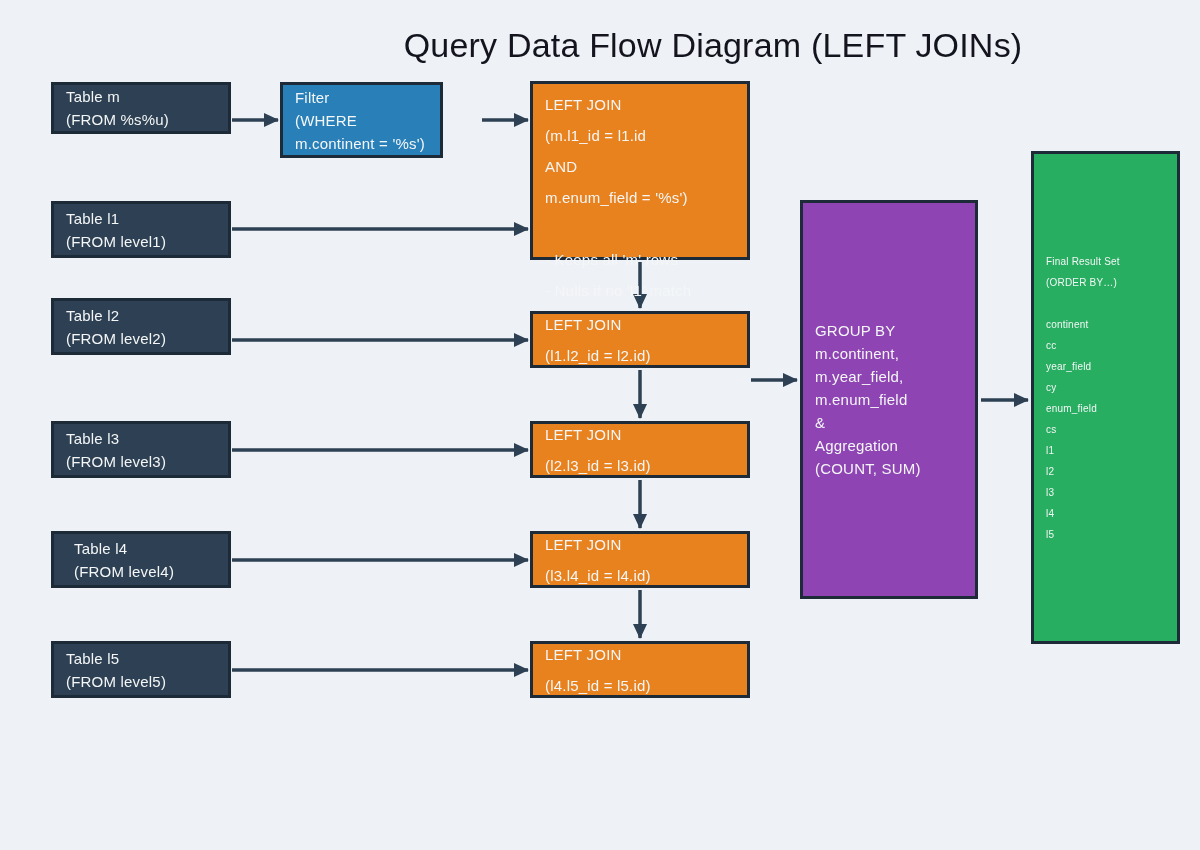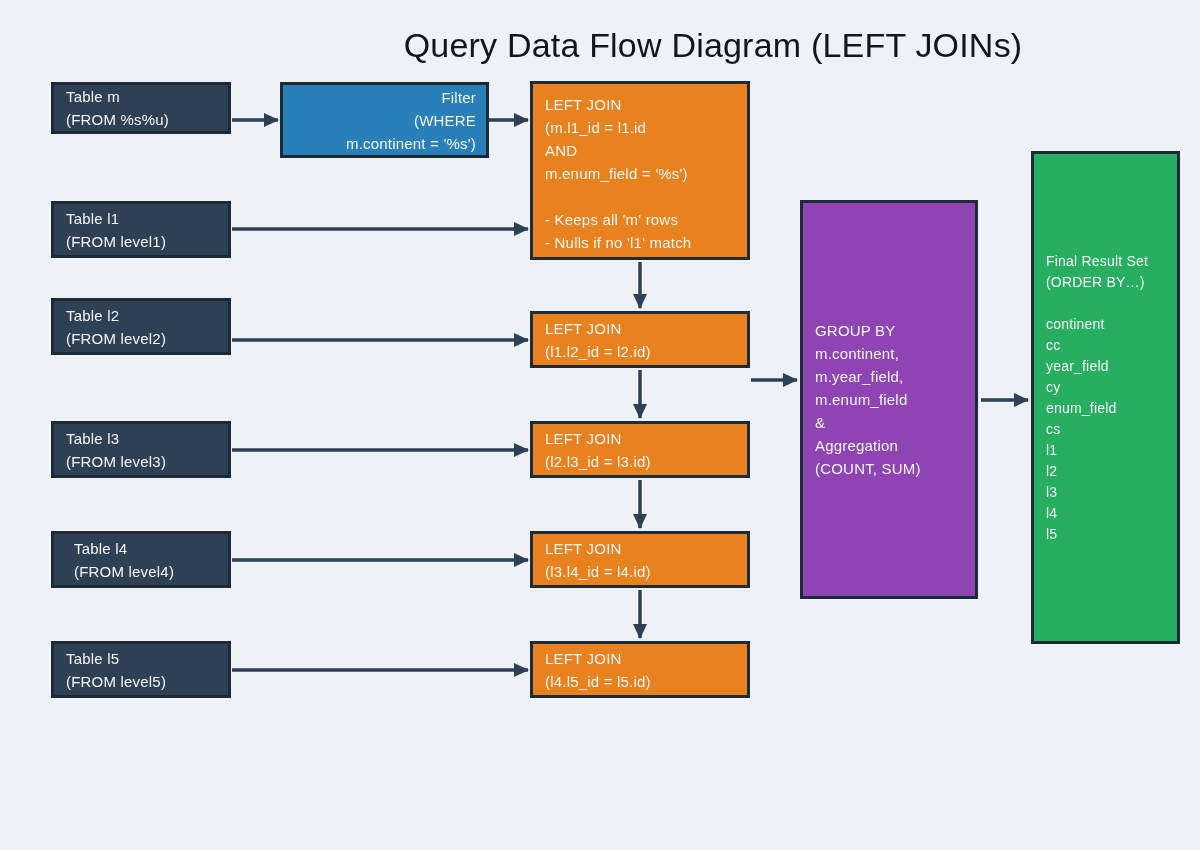--- a/index.html
+++ b/index.html
@@ -24,30 +24,30 @@
     padding:4px 10px 4px 12px;
   }
   .box .line{line-height:23px;white-space:nowrap;}
   .tbl{background:var(--table);left:51px;width:180px;height:57px;}
   #table-m{top:82px;height:52px;}
   #table-l1{top:201px;}
   #table-l2{top:298px;}
   #table-l3{top:421px;}
   #table-l4{top:531px;padding-left:20px;}
   #table-l5{top:641px;}
-  .fil{background:var(--filter);left:280px;top:82px;width:209px;height:76px;text-align:right;}
-  .join{background:var(--join);left:530px;width:220px;height:57px;}
+  .fil{background:var(--filter);left:280px;top:82px;width:163px;height:76px;}
+  .join{background:var(--join);left:530px;width:220px;height:57px;gap:8px;}
   #join1{top:81px;height:179px;justify-content:flex-start;padding-top:9px;}
   #join2{top:311px;}
   #join3{top:421px;}
   #join4{top:531px;}
   #join5{top:641px;}
   .grp{background:var(--group);left:800px;top:200px;width:178px;height:399px;}
   .res{background:var(--result);left:1031px;top:151px;width:149px;height:493px;}
-  .res .line{line-height:21px;font-size:14px;}
+  .res .line{line-height:21px;font-size:10px;}
   svg.arrows{position:absolute;left:0;top:0;pointer-events:none;}
   svg.arrows line{stroke:var(--arrow);stroke-width:3.5px;}
 </style>
 </head>
 <body>
 
 <div class="stage">
 
   <div class="title">Query Data Flow Diagram (LEFT JOINs)</div>
 

